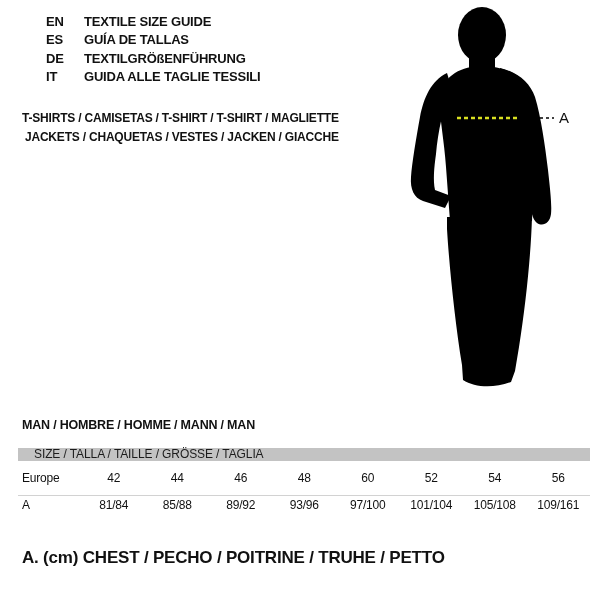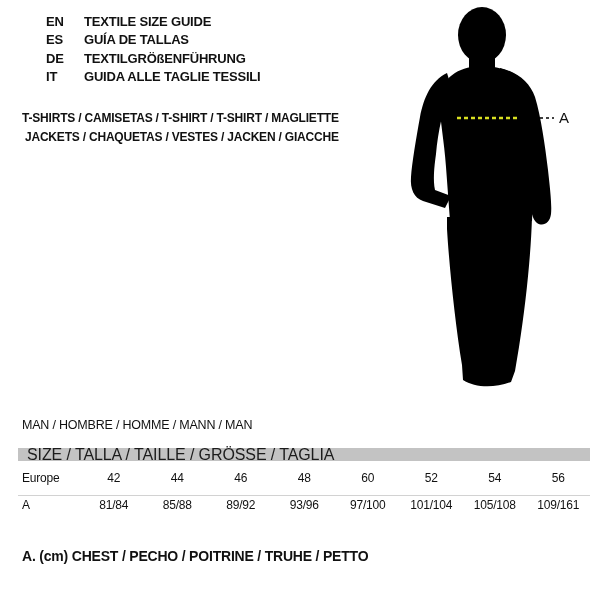--- a/index.html
+++ b/index.html
@@ -11,36 +11,36 @@
   .lang-block{position:absolute;left:22px;top:12px;margin-left:24px;}
   .lang-row{display:flex;height:18.5px;align-items:center;
     font-size:13px;font-weight:bold;letter-spacing:-0.2px;}
   .lang-code{width:38px;flex:0 0 38px;}
   
   .types{position:absolute;left:22px;top:109px;font-size:12px;font-weight:bold;
     letter-spacing:-0.2px;line-height:18.5px;text-align:right;}
   
   .figure{position:absolute;left:400px;top:5px;width:185px;height:390px;}
   
-  .section-title{position:absolute;left:22px;top:418px;font-size:12.5px;font-weight:normal;
+  .section-title{position:absolute;left:22px;top:418px;font-size:12.5px;font-weight:bold;
     letter-spacing:-0.2px;}
   
   .table-wrap{position:absolute;left:18px;top:448px;width:572px;}
-  .table-header{height:13px;background:#c3c3c3;font-size:16px;line-height:13px;
-    padding-left:9px;color:#1c1c1c;letter-spacing:-0.1px;}
+  .table-header{height:13px;background:#c3c3c3;font-size:12px;line-height:13px;
+    padding-left:16px;color:#1c1c1c;letter-spacing:-0.1px;}
   table.size-table{border-collapse:collapse;table-layout:fixed;width:572px;}
   table.size-table td{padding:0;font-size:12px;text-align:center;vertical-align:middle;
     letter-spacing:-0.2px;color:#111;}
   table.size-table td.lbl{text-align:left;width:60px;padding-left:4px;}
   tr.row-europe{height:34px;background:#ffffff;border-bottom:1px solid #d2d2d2;}
   tr.row-us{height:16px;background:#ececec;}
   tr.row-num{height:16px;background:#ececec;}
   tr.row-a{height:19px;background:#ffffff;}
   
-  .footnote{position:absolute;left:22px;top:548px;font-size:14px;font-weight:bold;
+  .footnote{position:absolute;left:22px;top:548px;font-size:17px;font-weight:bold;
     letter-spacing:-0.2px;}
 </style>
 </head>
 <body>
 
 <div class="canvas">
 
   <div class="lang-block">
     <div class="lang-row">
       <span class="lang-code">EN</span>

